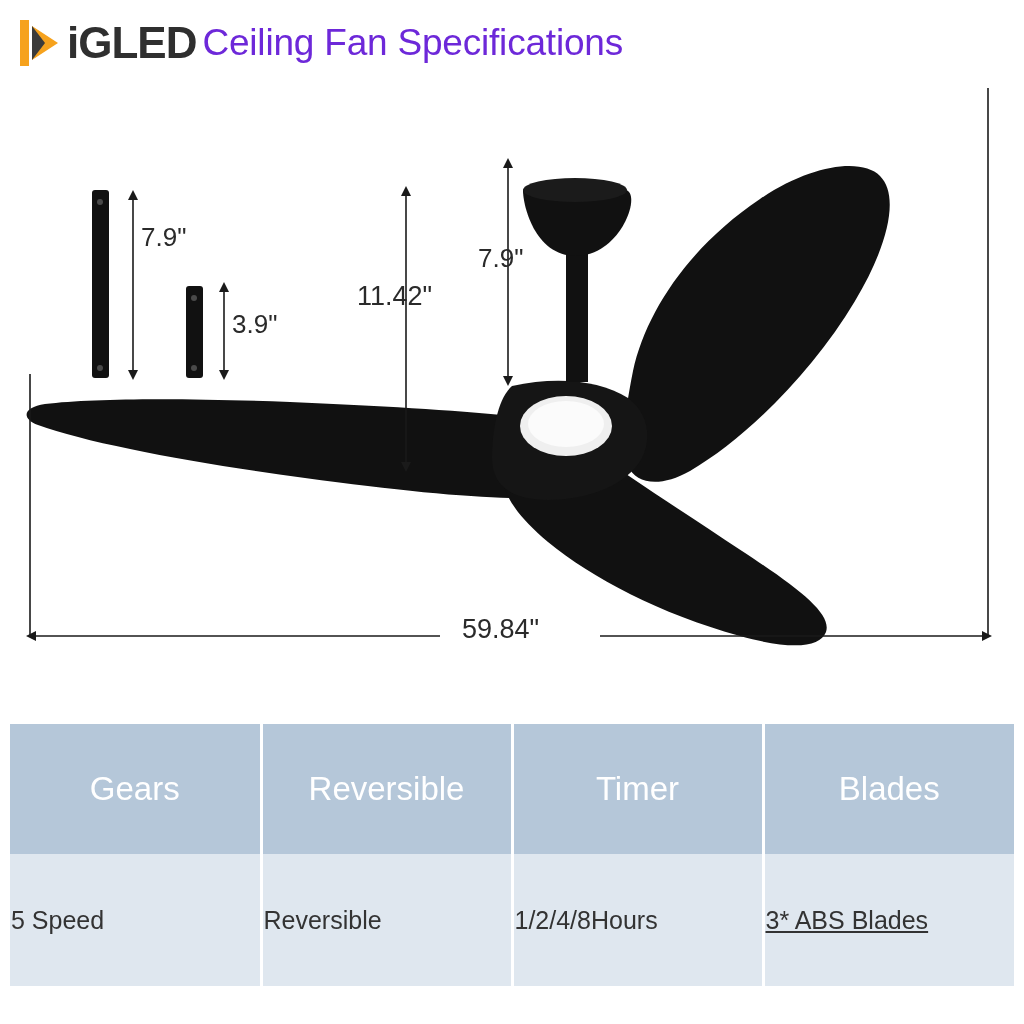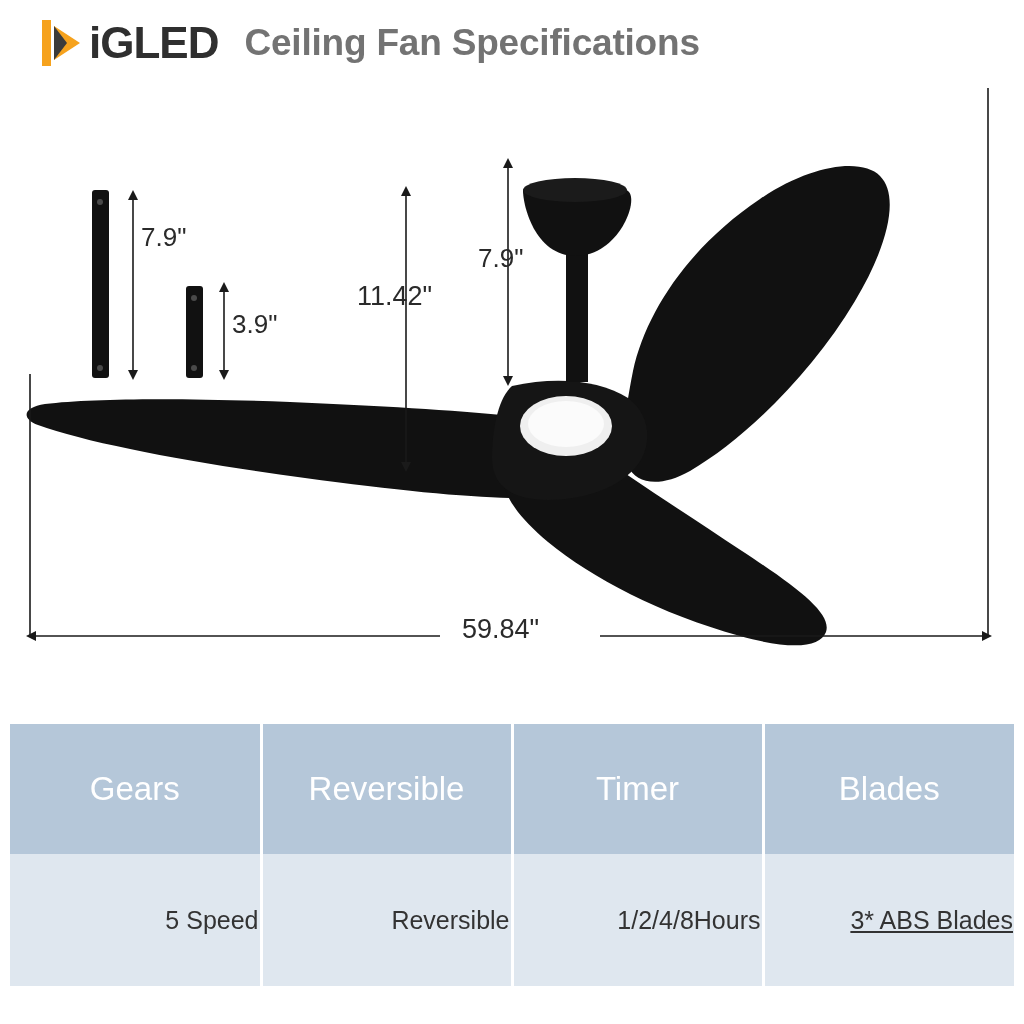--- a/index.html
+++ b/index.html
@@ -17,21 +17,21 @@
 
   
   .header {
     position: absolute;
     top: 0;
     left: 0;
     width: 1024px;
     height: 86px;
     display: flex;
     align-items: center;
-    padding-left: 42px;
+    padding-left: 20px;
     box-sizing: border-box;
   }
   .logo {
     display: flex;
     align-items: center;
     height: 52px;
   }
   .logo-mark {
     position: relative;
     width: 46px;
@@ -70,23 +70,23 @@
     font-size: 44px;
     font-weight: bold;
     letter-spacing: -1px;
     color: #2f2f2f;
     line-height: 1;
     margin-left: 1px;
     font-family: "Liberation Sans", sans-serif;
   }
   .header-title {
     font-size: 37px;
-    font-weight: bold;
-    color: #737373;
-    margin-left: 26px;
+    font-weight: normal;
+    color: #6d28d9;
+    margin-left: 6px;
     white-space: nowrap;
     letter-spacing: -0.2px;
   }
 
   
   .diagram {
     position: absolute;
     top: 86px;
     left: 0;
     width: 1024px;
@@ -126,21 +126,21 @@
     text-align: center;
     border-right: 3px solid #ffffff;
     font-family: "Liberation Sans", sans-serif;
   }
   .spec-table th:last-child { border-right: none; margin-top: 28px; }
   .spec-table td {
     background: #dfe7ef;
     color: #333333;
     font-size: 25px;
     height: 130px;
-    text-align: right;
+    text-align: left;
     border-right: 3px solid #ffffff;
     font-family: "Liberation Sans", sans-serif;
   }
   .spec-table td:last-child { border-right: none; text-decoration: underline; }
 </style>
 </head>
 <body>
 
 <div class="header">
   <div class="logo">

